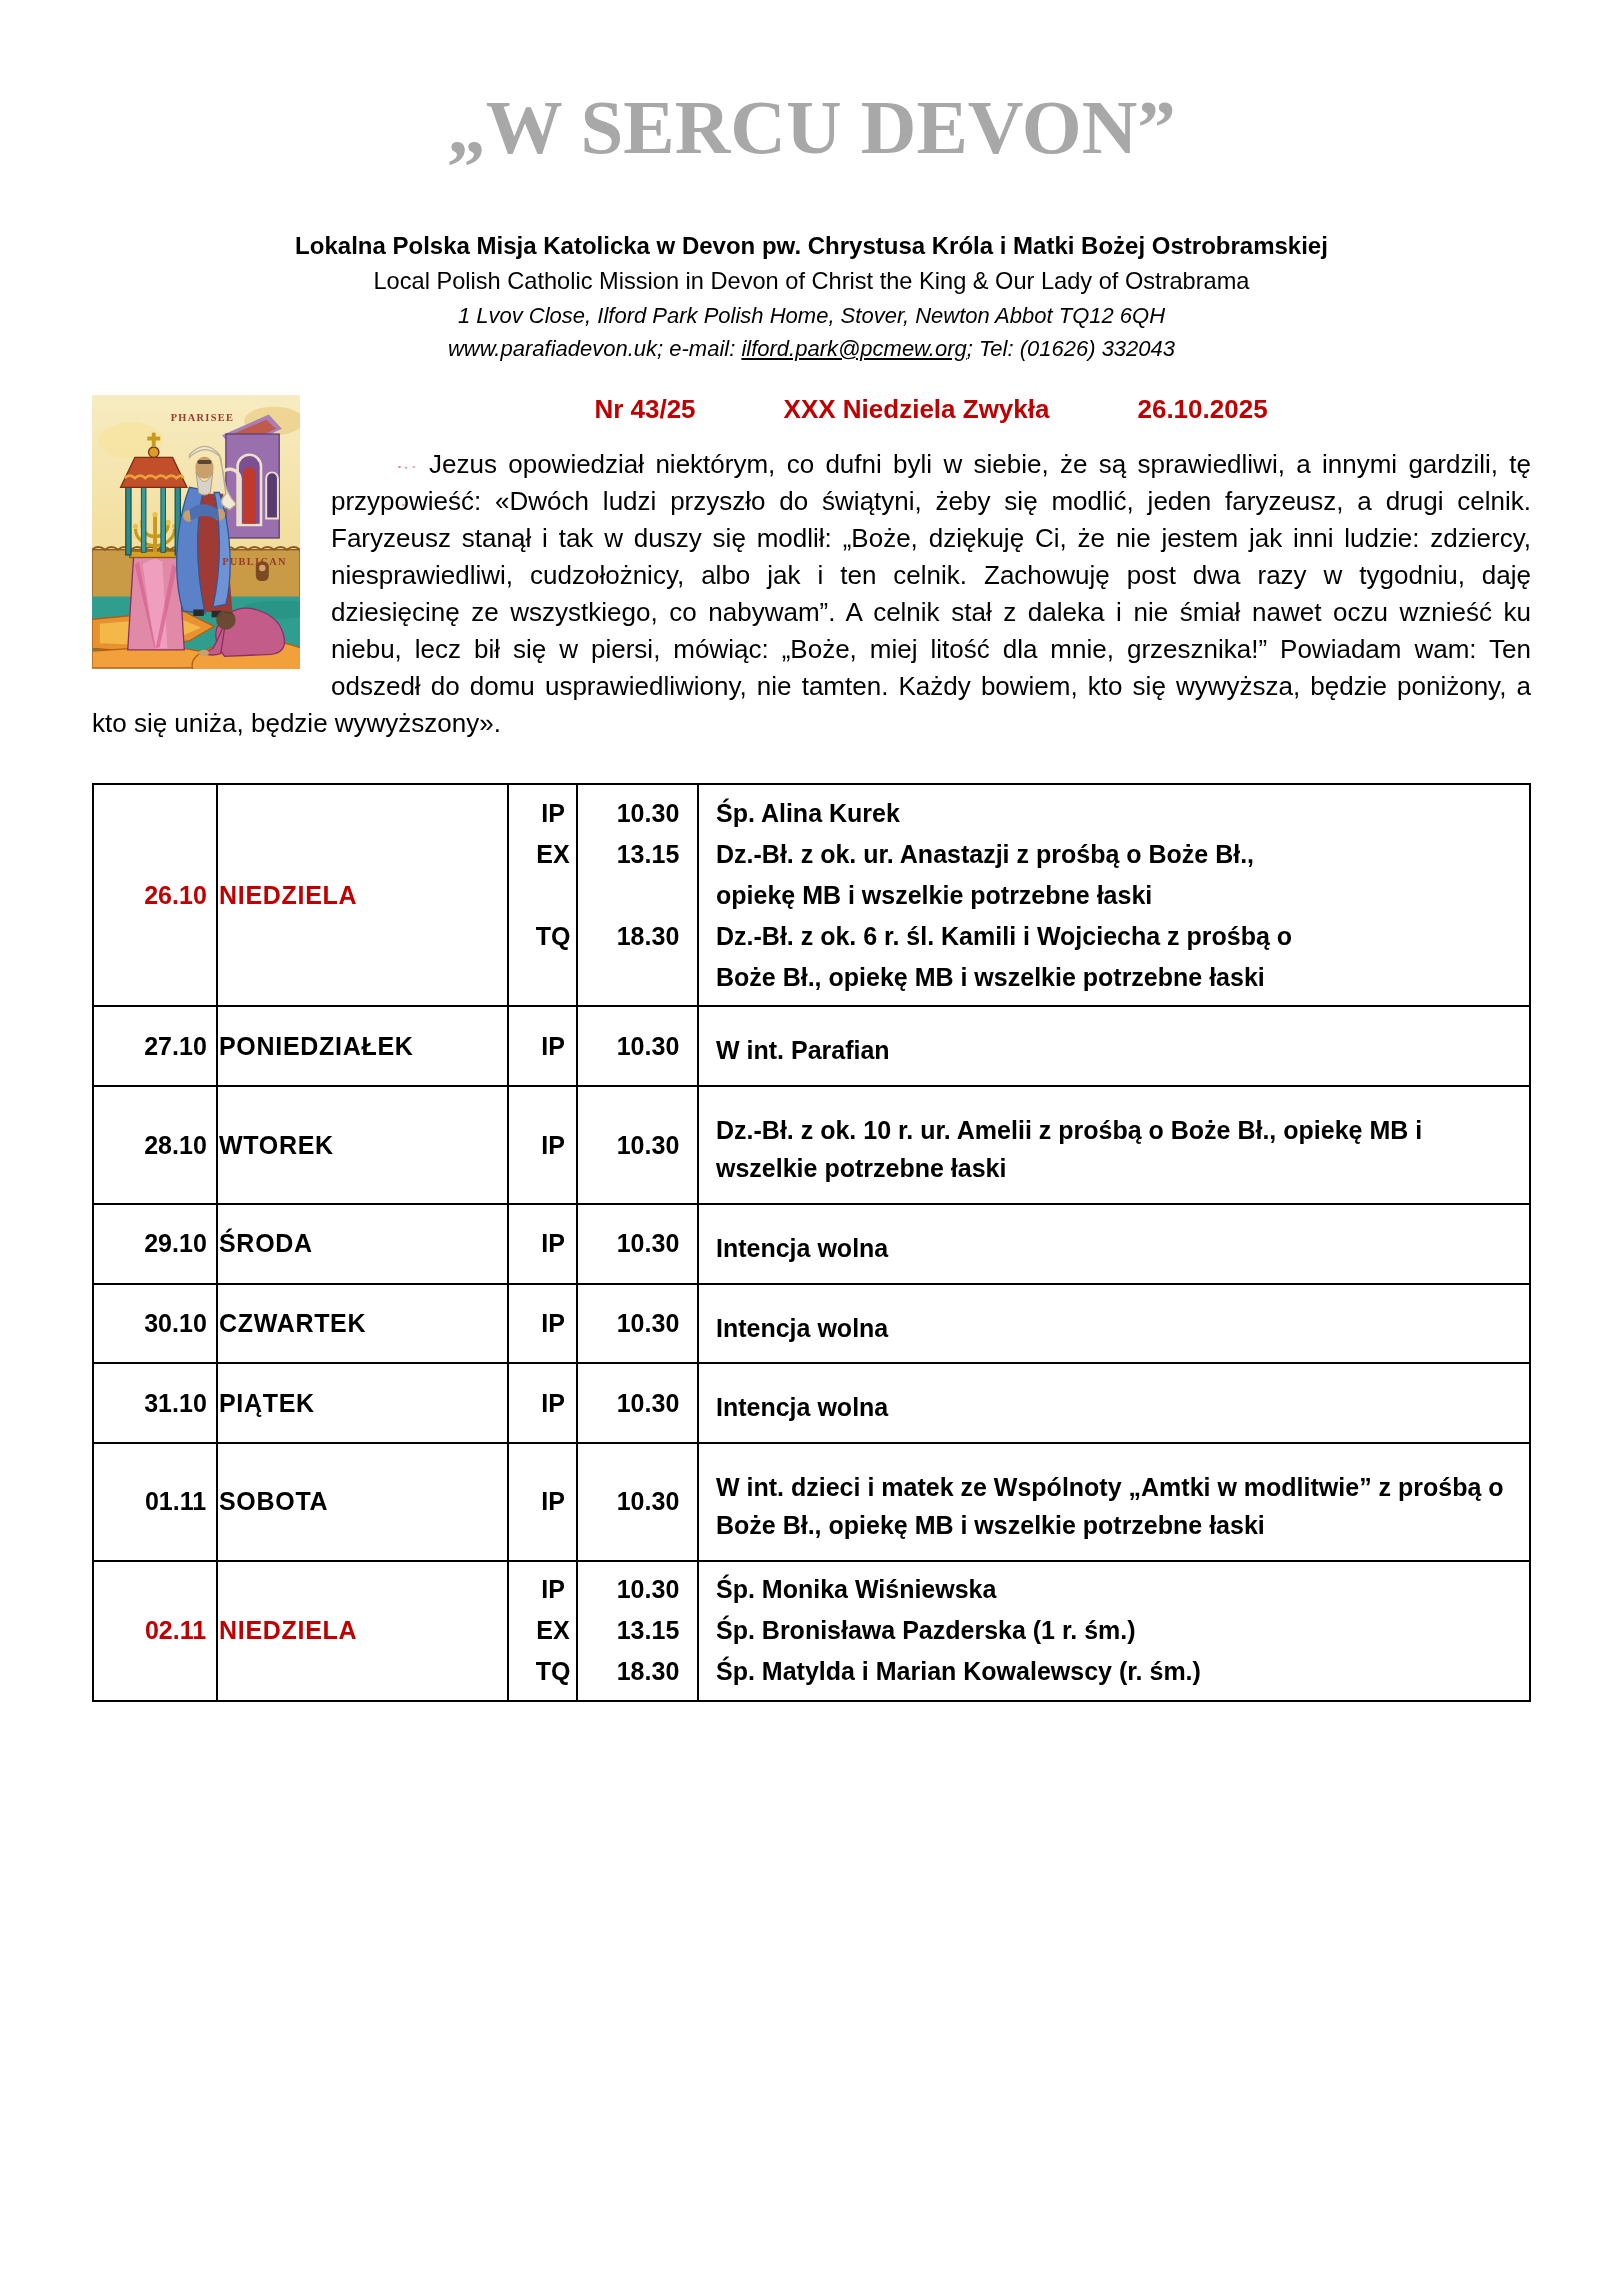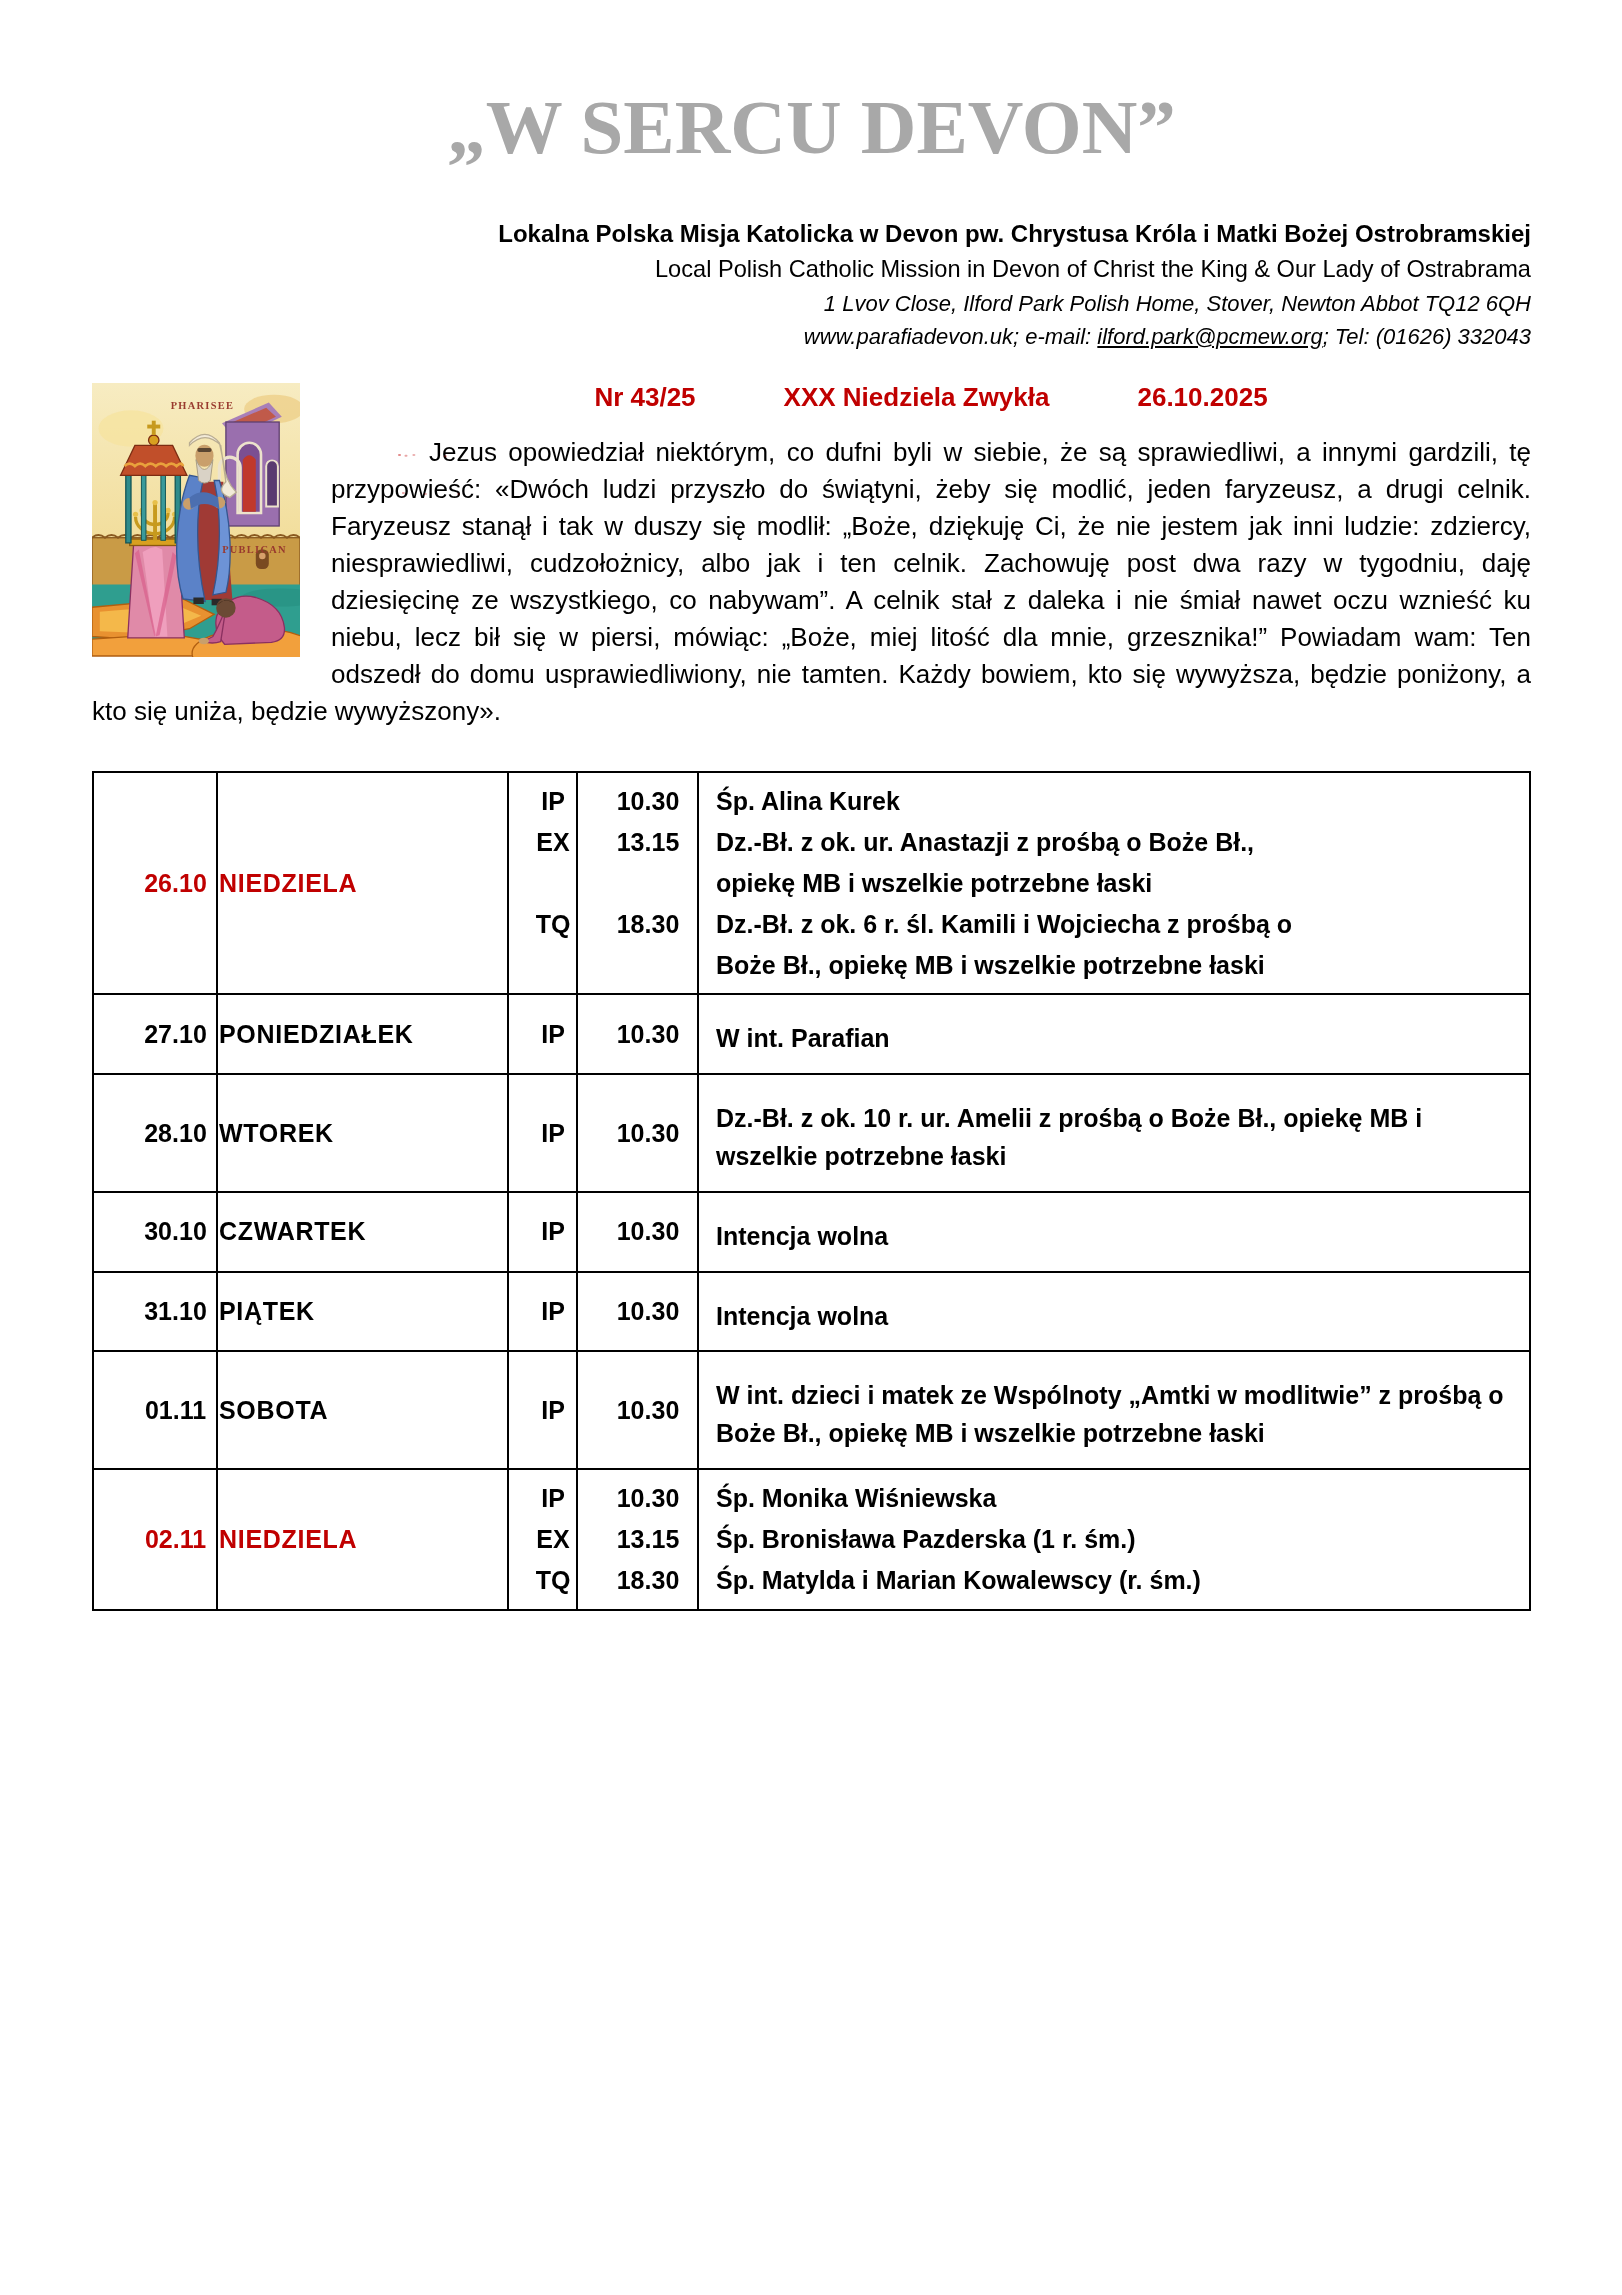--- a/index.html
+++ b/index.html
@@ -9,21 +9,21 @@
     -webkit-font-smoothing:antialiased;
   }
   .page{padding:0 92px;box-sizing:border-box;}
 
   
   .title{
     margin-top:85px;text-align:center;
     font-family:"Liberation Serif",serif;font-weight:bold;
     font-size:77px;color:#a8a8a8;letter-spacing:0px;line-height:1.1;
   }
-  .hdr{margin-top:46px;text-align:right;}
+  .hdr{margin-top:58px;text-align:center;}
   .hdr .l1{font-size:24px;font-weight:bold;line-height:36px;}
   .hdr .l2{font-size:23.6px;line-height:35px;}
   .hdr .l3{font-size:22px;font-style:italic;line-height:33px;}
   .hdr .l4{font-size:22px;font-style:italic;line-height:33px;}
   .email{text-decoration:underline;}
 
   
   .gospel{margin-top:29px;position:relative;}
   .icon-img{float:left;width:208px;height:275px;margin:0 31px 3.9px 0;display:block;}
   .issue{
@@ -214,20 +214,27 @@
       </tr>
 
       <tr class="simple">
         <td class="c-date">28.10</td>
         <td class="c-day">WTOREK</td>
         <td class="c-code">IP</td>
         <td class="c-time">10.30</td>
         <td class="c-int">Dz.-Bł. z ok. 10 r. ur. Amelii z prośbą o Boże Bł., opiekę MB i wszelkie potrzebne łaski</td>
       </tr>
 
+      <tr class="simple">
+        <td class="c-date">29.10</td>
+        <td class="c-day">ŚRODA</td>
+        <td class="c-code">IP</td>
+        <td class="c-time">10.30</td>
+        <td class="c-int">Intencja wolna</td>
+      </tr>
 
       <tr class="simple">
         <td class="c-date">30.10</td>
         <td class="c-day">CZWARTEK</td>
         <td class="c-code">IP</td>
         <td class="c-time">10.30</td>
         <td class="c-int">Intencja wolna</td>
       </tr>
 
       <tr class="simple">

